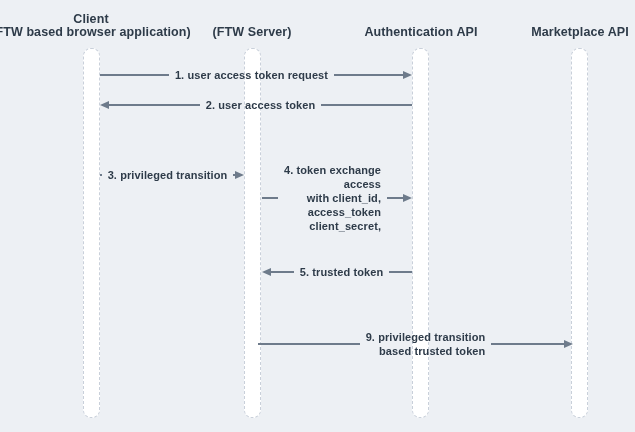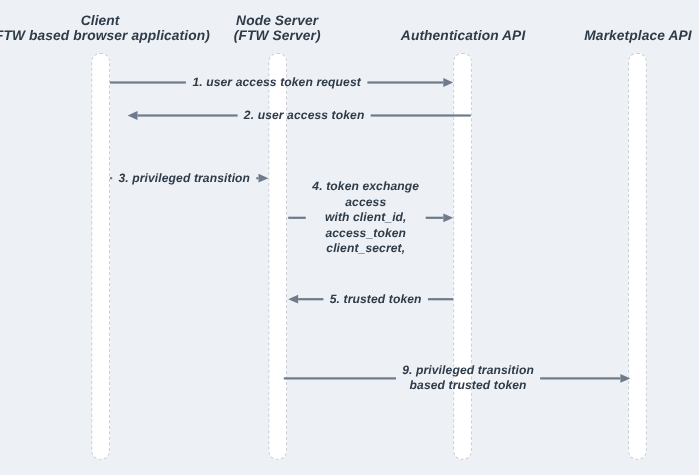--- a/index.html
+++ b/index.html
@@ -2,21 +2,21 @@
 <html style="--bg: #edf0f4; --arrow: #6e7b8b; --text: #2e3b49; --lifeline-border: #c9d0da; --lifeline-fill: #ffffff;"><head>
 <meta charset="utf-8">
 <style>
   :root{
     --bg:#edf0f4;
     --arrow:#6e7b8b;
     --text:#2e3b49;
     --lifeline-border:#c9d0da;
     --lifeline-fill:#ffffff;
   }
-  *{box-sizing:border-box;font-style:italic;}
+  *{box-sizing:border-box;}
   html,body{margin:0;padding:0;}
   body{font-family:"Liberation Sans","DejaVu Sans",sans-serif;background:var(--bg);}
   .stage{
     position:relative;
     width:635px;height:432px;
     background:var(--bg);
     overflow:hidden;
   }
   
   .participant{
@@ -44,38 +44,37 @@
   .head{width:0;height:0;flex:0 0 auto;}
   .head.right{
     border-top:4px solid transparent;border-bottom:4px solid transparent;
     border-left:9px solid var(--arrow);
   }
   .head.left{
     border-top:4px solid transparent;border-bottom:4px solid transparent;
     border-right:9px solid var(--arrow);
   }
   .msg-label{
-    flex:0 0 auto;padding:0 6px;text-align:center;
+    flex:0 0 auto;padding:0 6px;text-align:right;
     font-size:11px;font-weight:600;line-height:14px;color:var(--text);
     letter-spacing:.1px;white-space:nowrap;
   }
   .msg-label span{display:block;}
   .msg-label span:empty{display:none;}
 </style>
 </head>
 <body>
 
 <div class="stage">
 
   <div class="participant" style="left:-19px">
     <div class="p-name">Client</div>
     <div class="p-sub">(FTW based browser application)</div>
   </div>
   <div class="participant" style="left:142px">
-    <div class="p-name">Node Server</div>
     <div class="p-sub">(FTW Server)</div>
   </div>
   <div class="participant" style="left:311px">
     <div class="p-name">Authentication API</div>
 
   </div>
   <div class="participant" style="left:470px">
     <div class="p-name">Marketplace API</div>
 
   </div>
@@ -87,30 +86,30 @@
 
   <div class="message" style="left:100px;top:66px;width:312px;height:18px">
     <div class="seg"></div>
     <div class="msg-label">
       <span>1. user access token request</span>
     </div>
     <div class="seg"></div>
     <div class="head right"></div>
   </div>
 
-  <div class="message" style="left:116px;top:96px;width:312px;height:18px">
+  <div class="message" style="left:100px;top:96px;width:312px;height:18px">
     <div class="head left"></div>
     <div class="seg"></div>
     <div class="msg-label">
       <span>2. user access token</span>
     </div>
     <div class="seg"></div>
   </div>
 
-  <div class="message" style="left:100px;top:146px;width:144px;height:32px">
+  <div class="message" style="left:100px;top:159px;width:144px;height:32px">
     <div class="seg"></div>
     <div class="msg-label">
       <span>3. privileged transition</span>
     </div>
     <div class="seg"></div>
     <div class="head right"></div>
   </div>
 
   <div class="message" style="left:262px;top:161px;width:150px;height:74px">
     <div class="seg"></div>

